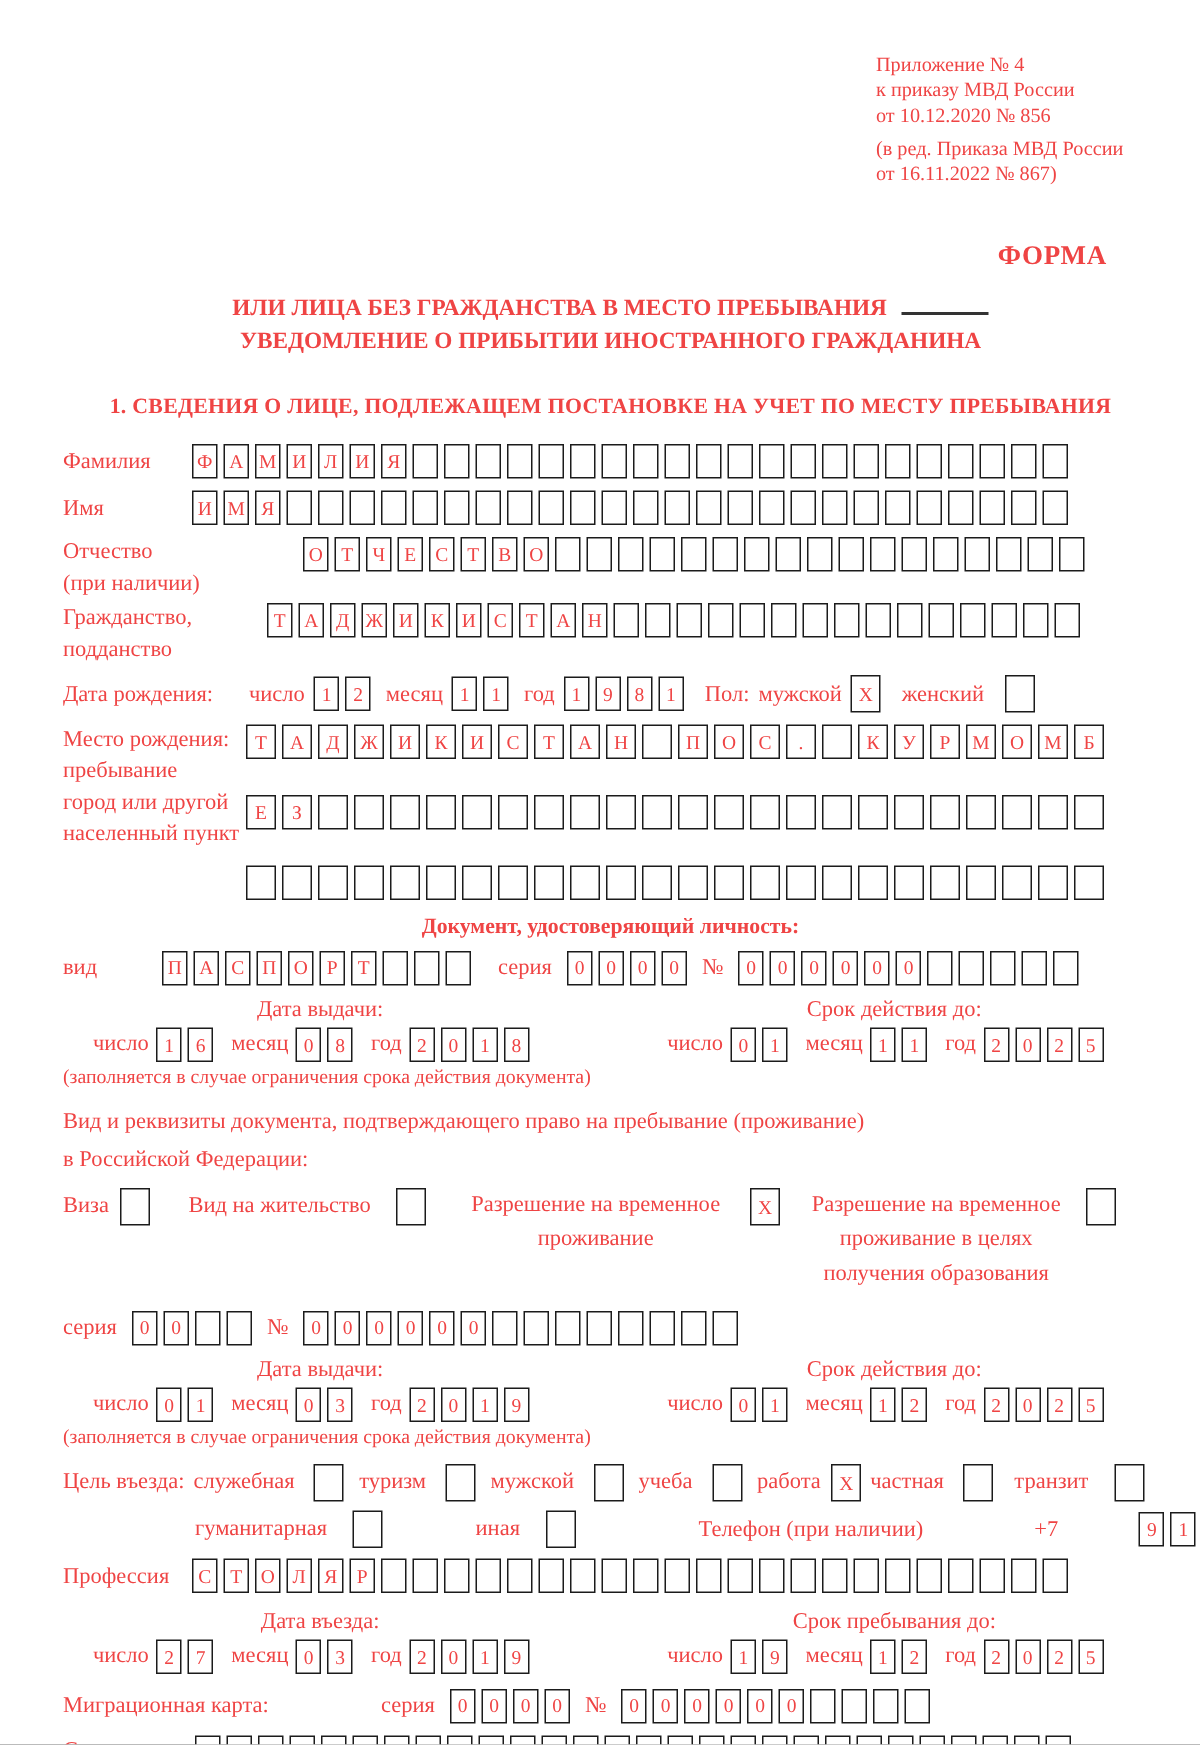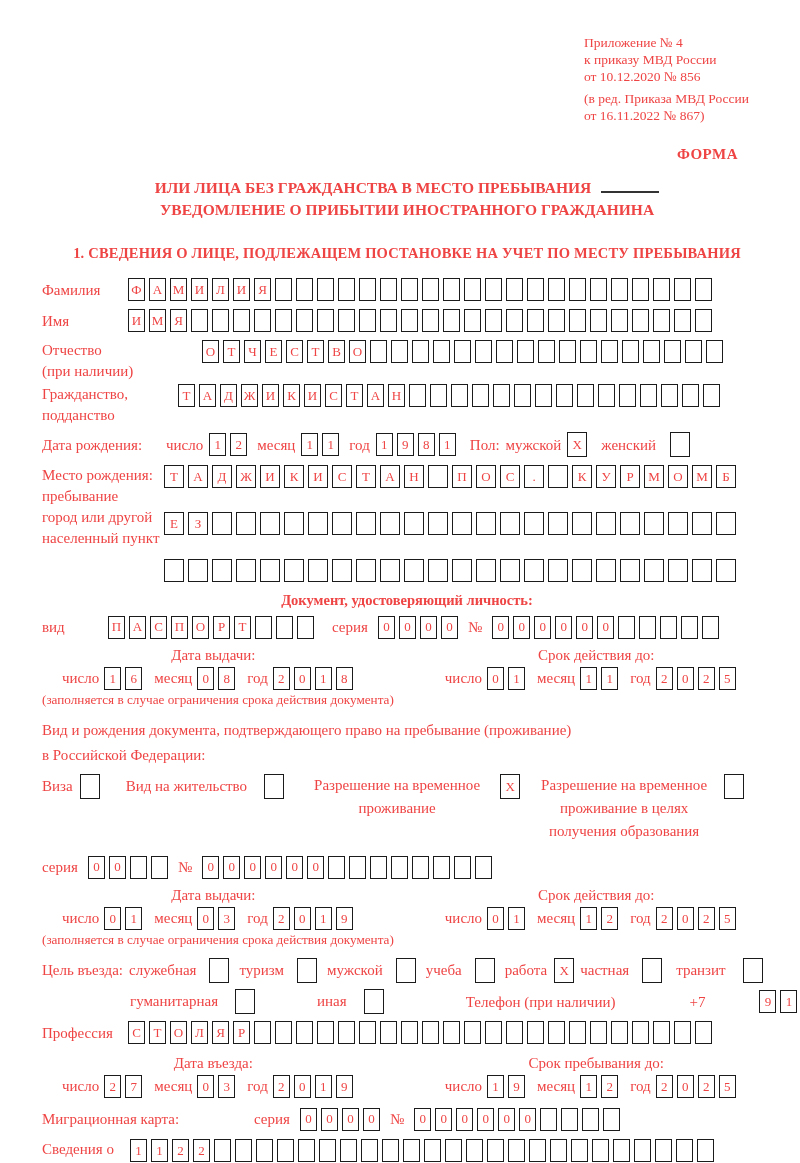--- a/index.html
+++ b/index.html
@@ -3,21 +3,21 @@
 <meta charset="utf-8">
 <style>
   html,body{margin:0;padding:0;background:#888;}
   .page{
     position:relative;width:800px;height:1163px;margin:0 auto;background:#fff;
     box-sizing:border-box;padding:34px 28px 16px 42px;overflow:hidden;
     font-family:"Liberation Serif","DejaVu Serif",serif;color:#ef4444;
   }
   .appendix{margin-left:auto;width:188px;font-size:13.5px;line-height:17px;}
   .appendix .gap{height:5px;}
-  .forma{ text-align:right;padding-right:34px;font-weight:bold;font-size:15px;margin-top:22px;letter-spacing:.5px;}
+  .forma{ text-align:right;padding-right:34px;font-weight:bold;font-size:18px;margin-top:36px;letter-spacing:.5px;}
   .title{ text-align:center;font-weight:bold;font-size:15.5px;line-height:22px;margin-top:14px;}
   .uline{display:inline-block;width:58px;border-bottom:2px solid #333;margin-left:10px;}
   .sec-heading{margin-top:24px;font-weight:bold;font-size:14.5px;text-align:center;letter-spacing:.2px;}
 
   .row{display:flex;align-items:flex-start;margin-top:7px;}
   .lbl{font-size:15px;line-height:24px;flex:none;}
   .lbl2{font-size:15px;line-height:21px;flex:none;}
   .cells{display:flex;flex:none;}
   .cell{
     flex:none;display:flex;align-items:center;justify-content:center;
@@ -404,21 +404,21 @@
             <span class="cell">2</span>
             <span class="cell">0</span>
             <span class="cell">2</span>
             <span class="cell">5</span>
           </span>
       </div>
     </div>
   </div>
   <div class="note-r">(заполняется в случае ограничения срока действия документа)</div>
 
-  <div class="intro">Вид и рождения документа, подтверждающего право на пребывание (проживание)</div>
+  <div class="intro">Вид и реквизиты документа, подтверждающего право на пребывание (проживание)</div>
   <div class="intro" style="margin-top:0;">в Российской Федерации:</div>
 
   <div class="row" style="margin-top:6px;">
     <span class="opt">
       <span class="lbl">Виза</span>
       <span class="cells box">
           <span class="cell"></span>
         </span>
     </span>
     <span class="opt ml26">

